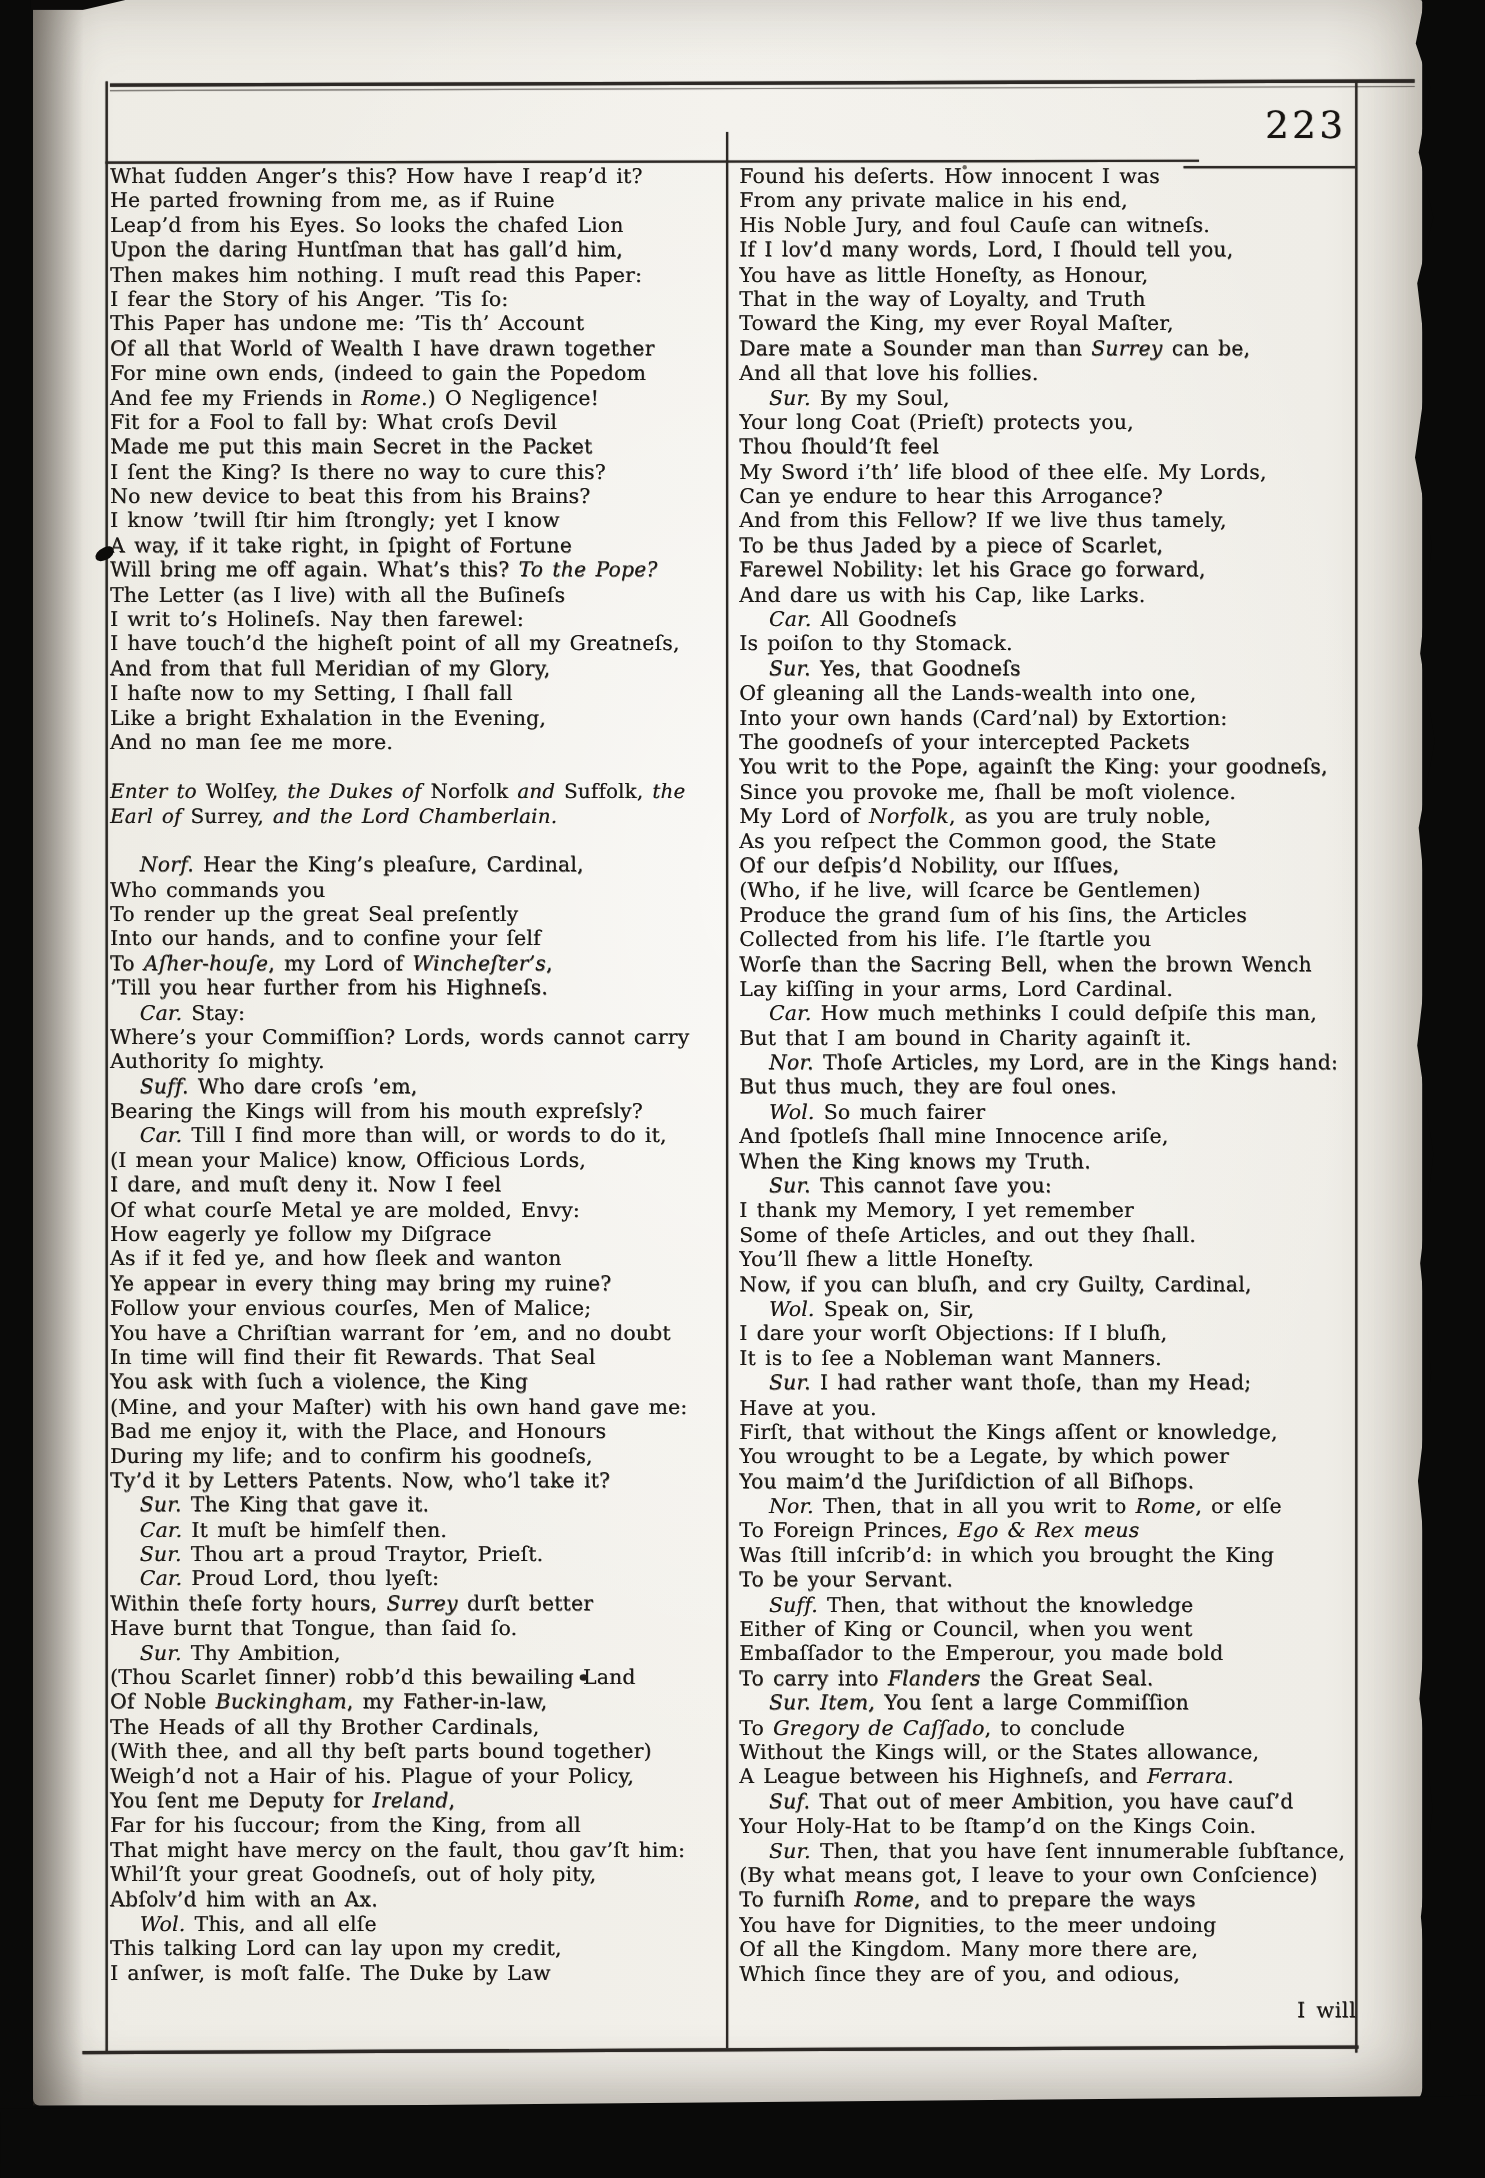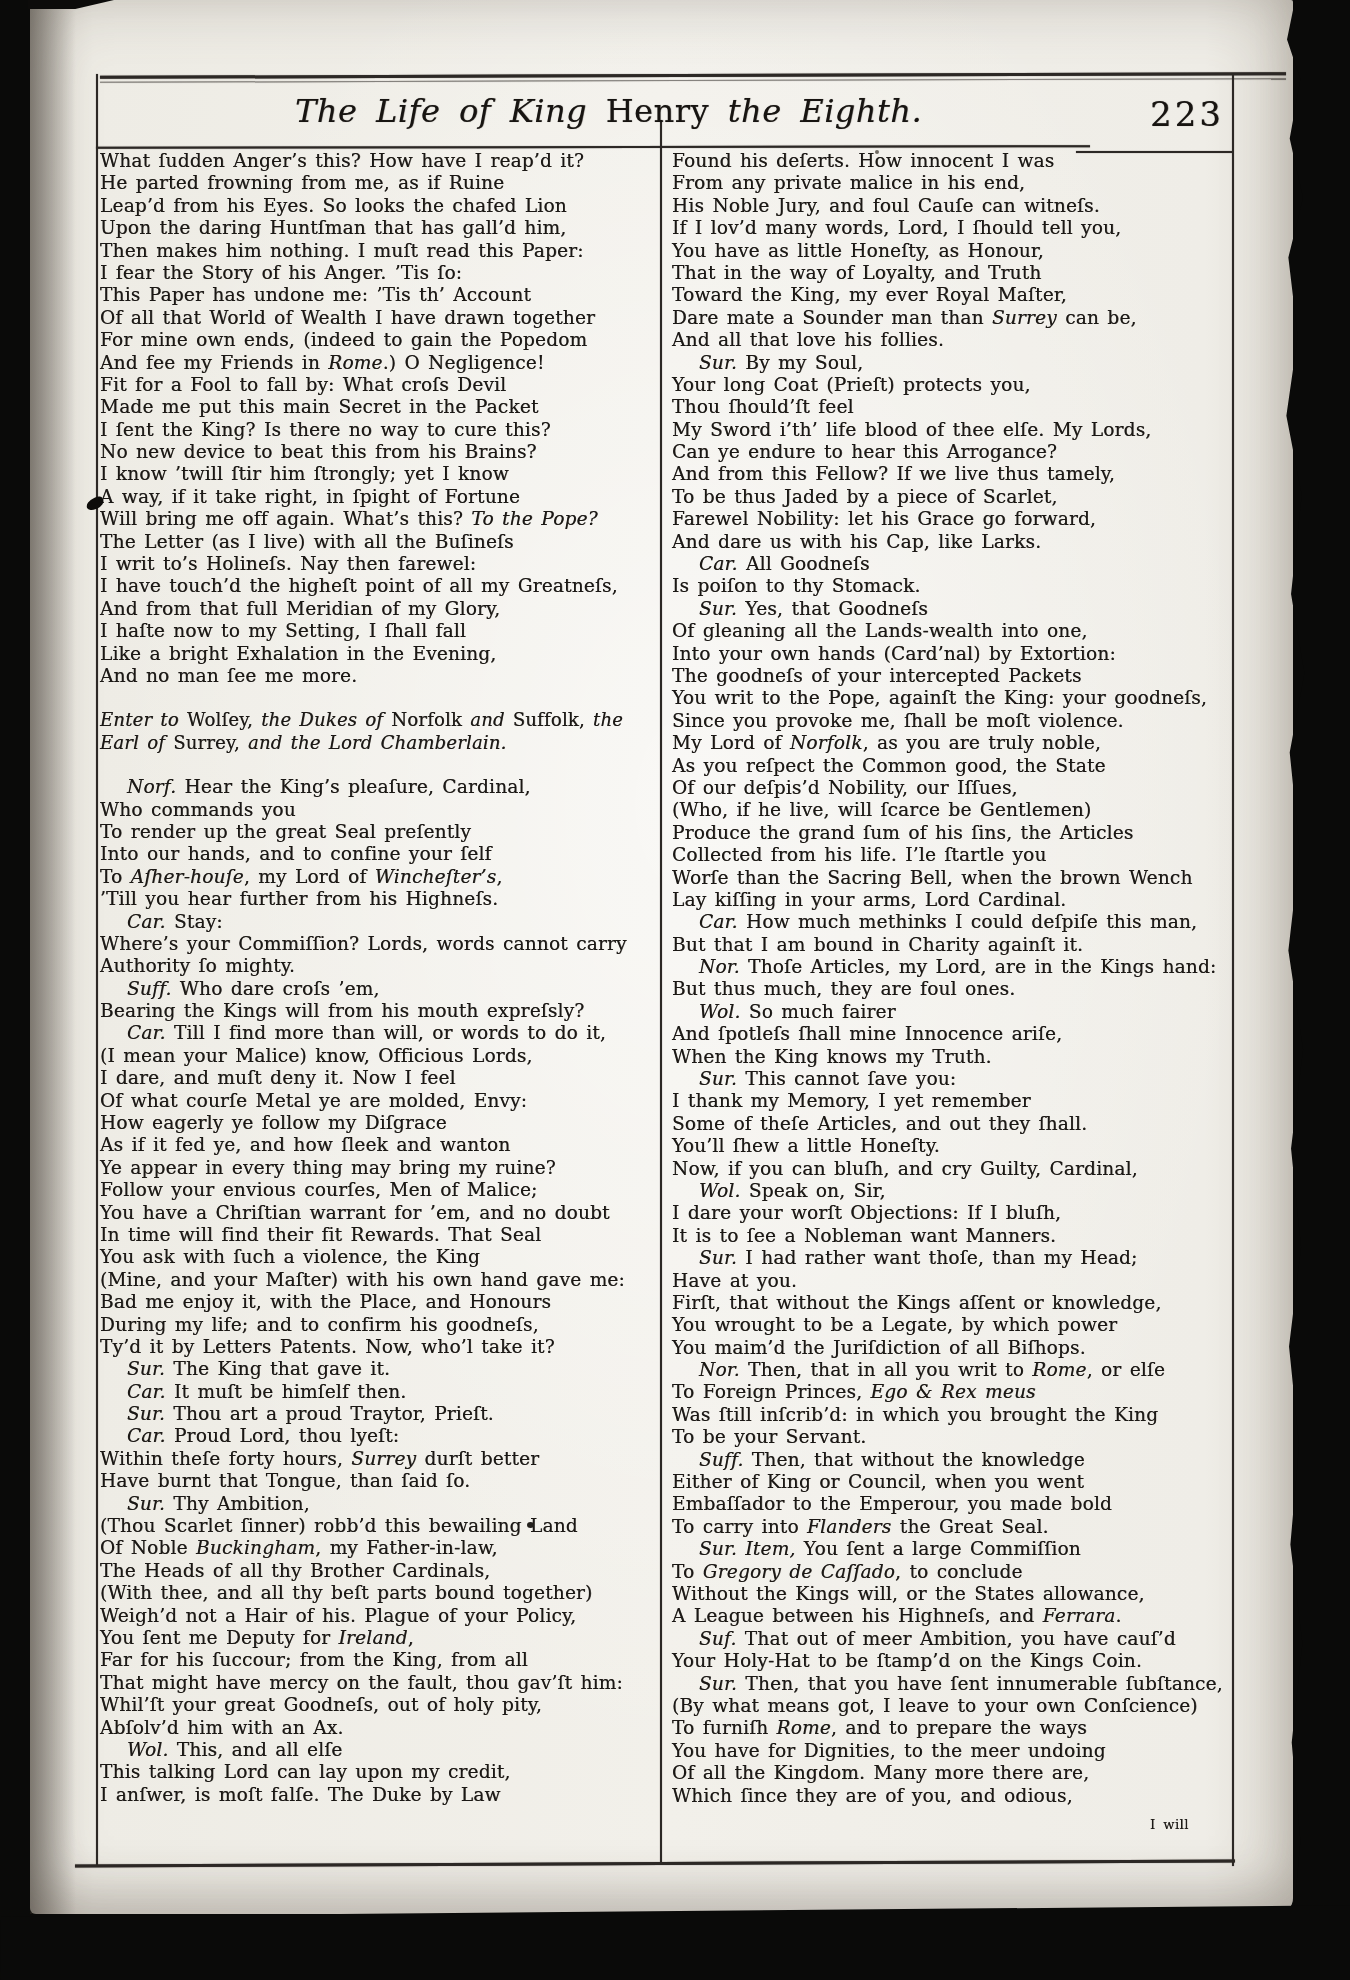--- a/index.html
+++ b/index.html
@@ -50,22 +50,22 @@
   .line{
     height:22.4px;line-height:22.4px;white-space:nowrap;
     letter-spacing:.2px;word-spacing:2.2px;
     text-shadow:.35px .35px .55px rgba(28,23,18,.65);
   }
   .line.gap{height:22px;}
   .line.indent{padding-left:27px;}
   .line.sd{text-align:left;font-size:18px;height:22.4px;}
   .it{font-style:italic;}
   .catchword{
-    position:absolute;left:1120px;top:1817px;
-    font-size:13px;color:#1b1815;letter-spacing:.5px;word-spacing:3px;
+    position:absolute;left:1149px;top:1817px;
+    font-size:19px;color:#1b1815;letter-spacing:.5px;word-spacing:3px;
     text-shadow:.35px .35px .55px rgba(28,23,18,.65);
   }
   
   .ink-blot{position:absolute;left:56px;top:498px;width:18px;height:11px;background:#0d0c0a;
     border-radius:62% 38% 55% 45%;transform:rotate(-24deg);}
   .ink-dot{position:absolute;left:497px;top:1522px;width:7px;height:6px;background:#23201c;border-radius:50%;}
   .ink-speck{position:absolute;left:845px;top:150px;width:4px;height:4px;background:#6f6a62;border-radius:50%;}
   .edge-right{
     position:absolute;left:1283px;top:0;width:67px;height:1980px;background:#0a0a09;
     clip-path:polygon(18% 0,6% 2%,26% 4%,10% 7%,30% 10%,8% 13%,22% 17%,5% 21%,28% 25%,12% 30%,32% 34%,10% 38%,25% 43%,8% 48%,30% 53%,12% 58%,27% 63%,9% 68%,24% 73%,11% 78%,29% 83%,13% 88%,26% 93%,15% 97%,35% 100%,100% 100%,100% 0);
@@ -85,21 +85,20 @@
 
   <div class="rule rule-top-1"></div>
   <div class="rule rule-top-2"></div>
   <div class="rule rule-head-left"></div>
   <div class="rule rule-head-right"></div>
   <div class="rule vrule vrule-left"></div>
   <div class="rule vrule vrule-center"></div>
   <div class="rule vrule vrule-right"></div>
   <div class="rule rule-bottom"></div>
 
-  <div class="running-title" id="running-title"><span class="it">The Life of King</span><span class="ro"> Henry </span><span class="it">the Eighth.</span></div>
   <div class="page-number">223</div>
 
   <div class="col col-left" id="col-left">
       <div class="line"><span class="ro">What ſudden Anger’s this? How have I reap’d it?</span></div>
       <div class="line"><span class="ro">He parted frowning from me, as if Ruine</span></div>
       <div class="line"><span class="ro">Leap’d from his Eyes. So looks the chafed Lion</span></div>
       <div class="line"><span class="ro">Upon the daring Huntſman that has gall’d him,</span></div>
       <div class="line"><span class="ro">Then makes him nothing. I muſt read this Paper:</span></div>
       <div class="line"><span class="ro">I fear the Story of his Anger. ’Tis ſo:</span></div>
       <div class="line"><span class="ro">This Paper has undone me: ’Tis th’ Account</span></div>

